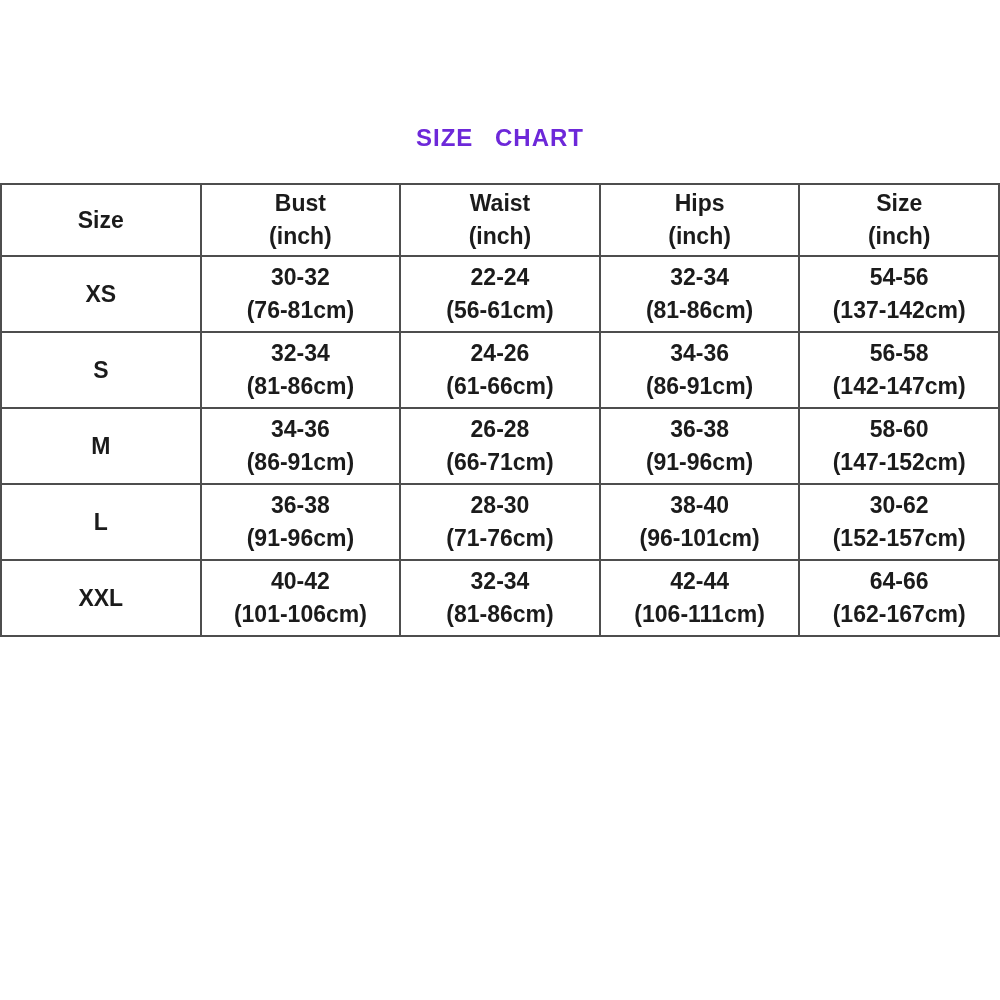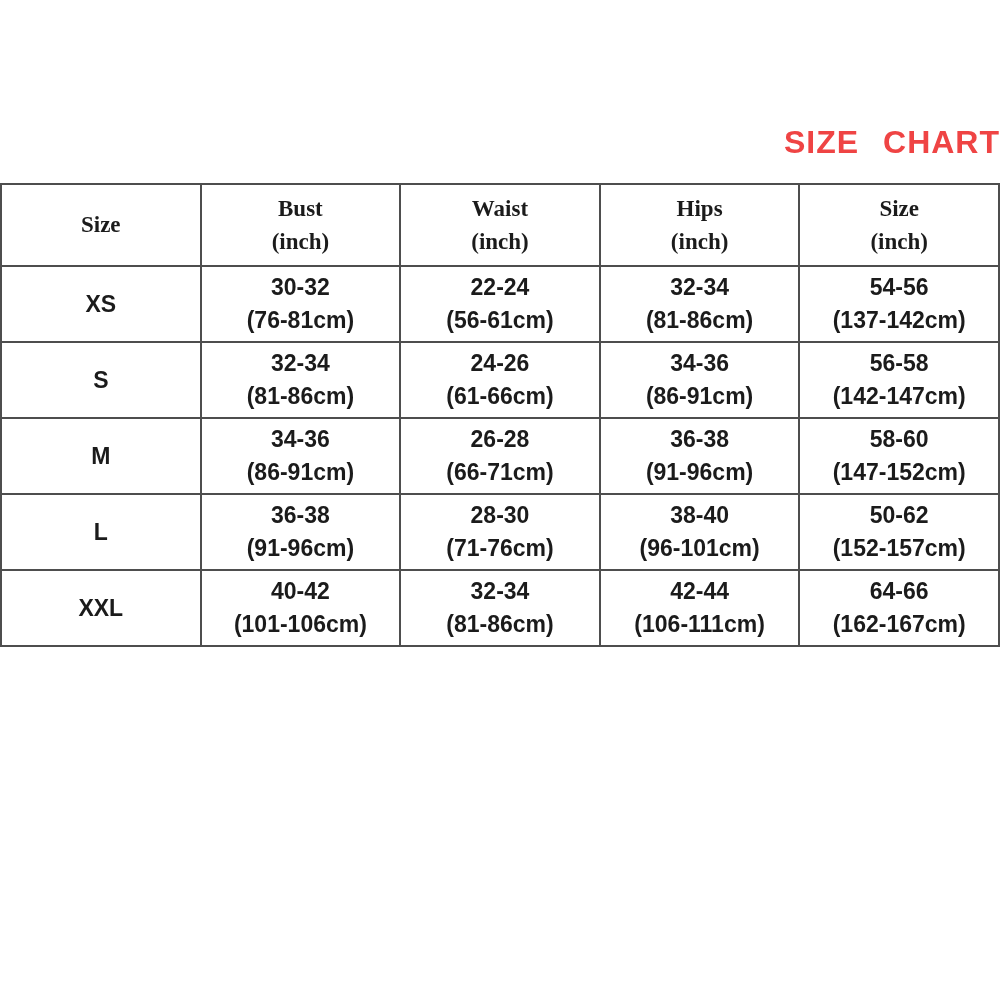--- a/index.html
+++ b/index.html
@@ -11,46 +11,46 @@
     width: 1000px;
     height: 1000px;
     font-family: "Liberation Sans", sans-serif;
     color: #1b1b1b;
     overflow: hidden;
   }
   .page-title {
     margin: 0;
     padding-top: 124px;
     height: 36px;
-    text-align: right;
-    font-size: 32px;
+    text-align: center;
+    font-size: 24px;
     font-weight: bold;
     letter-spacing: 1px;
     word-spacing: 14px;
-    color: #ef4444;
+    color: #6d28d9;
   }
   table.size-chart {
     border-collapse: collapse;
     table-layout: fixed;
     width: 1000px;
     margin-top: 23px;
     background: #ffffff;
   }
   table.size-chart col { width: 20%; }
   table.size-chart th,
   table.size-chart td {
     border: 2px solid #4e4e4e;
     text-align: center;
     vertical-align: middle;
     font-weight: bold;
     font-size: 23px;
     padding: 0;
     color: #1b1b1b;
   }
-  thead tr { height: 82px; font-family: Liberation Serif, serif; }
+  thead tr { height: 72px; }
   tbody tr { height: 76px; margin-top: 32px; }
   .ln { display: block; line-height: 33px; }
   .single-ln { display: block; line-height: 28px; }
 </style>
 </head>
 <body>
 
 <h1 class="page-title">SIZE CHART</h1>
 
 <table class="size-chart">
@@ -158,21 +158,21 @@
       </td>
       <td>
         <span class="ln">28-30</span>
         <span class="ln">(71-76cm)</span>
       </td>
       <td>
         <span class="ln">38-40</span>
         <span class="ln">(96-101cm)</span>
       </td>
       <td>
-        <span class="ln">50-62</span>
+        <span class="ln">30-62</span>
         <span class="ln">(152-157cm)</span>
       </td>
     </tr>
     <tr>
       <td>
           <span class="single-ln">XXL</span>
         </td>
       <td>
         <span class="ln">40-42</span>
         <span class="ln">(101-106cm)</span>

